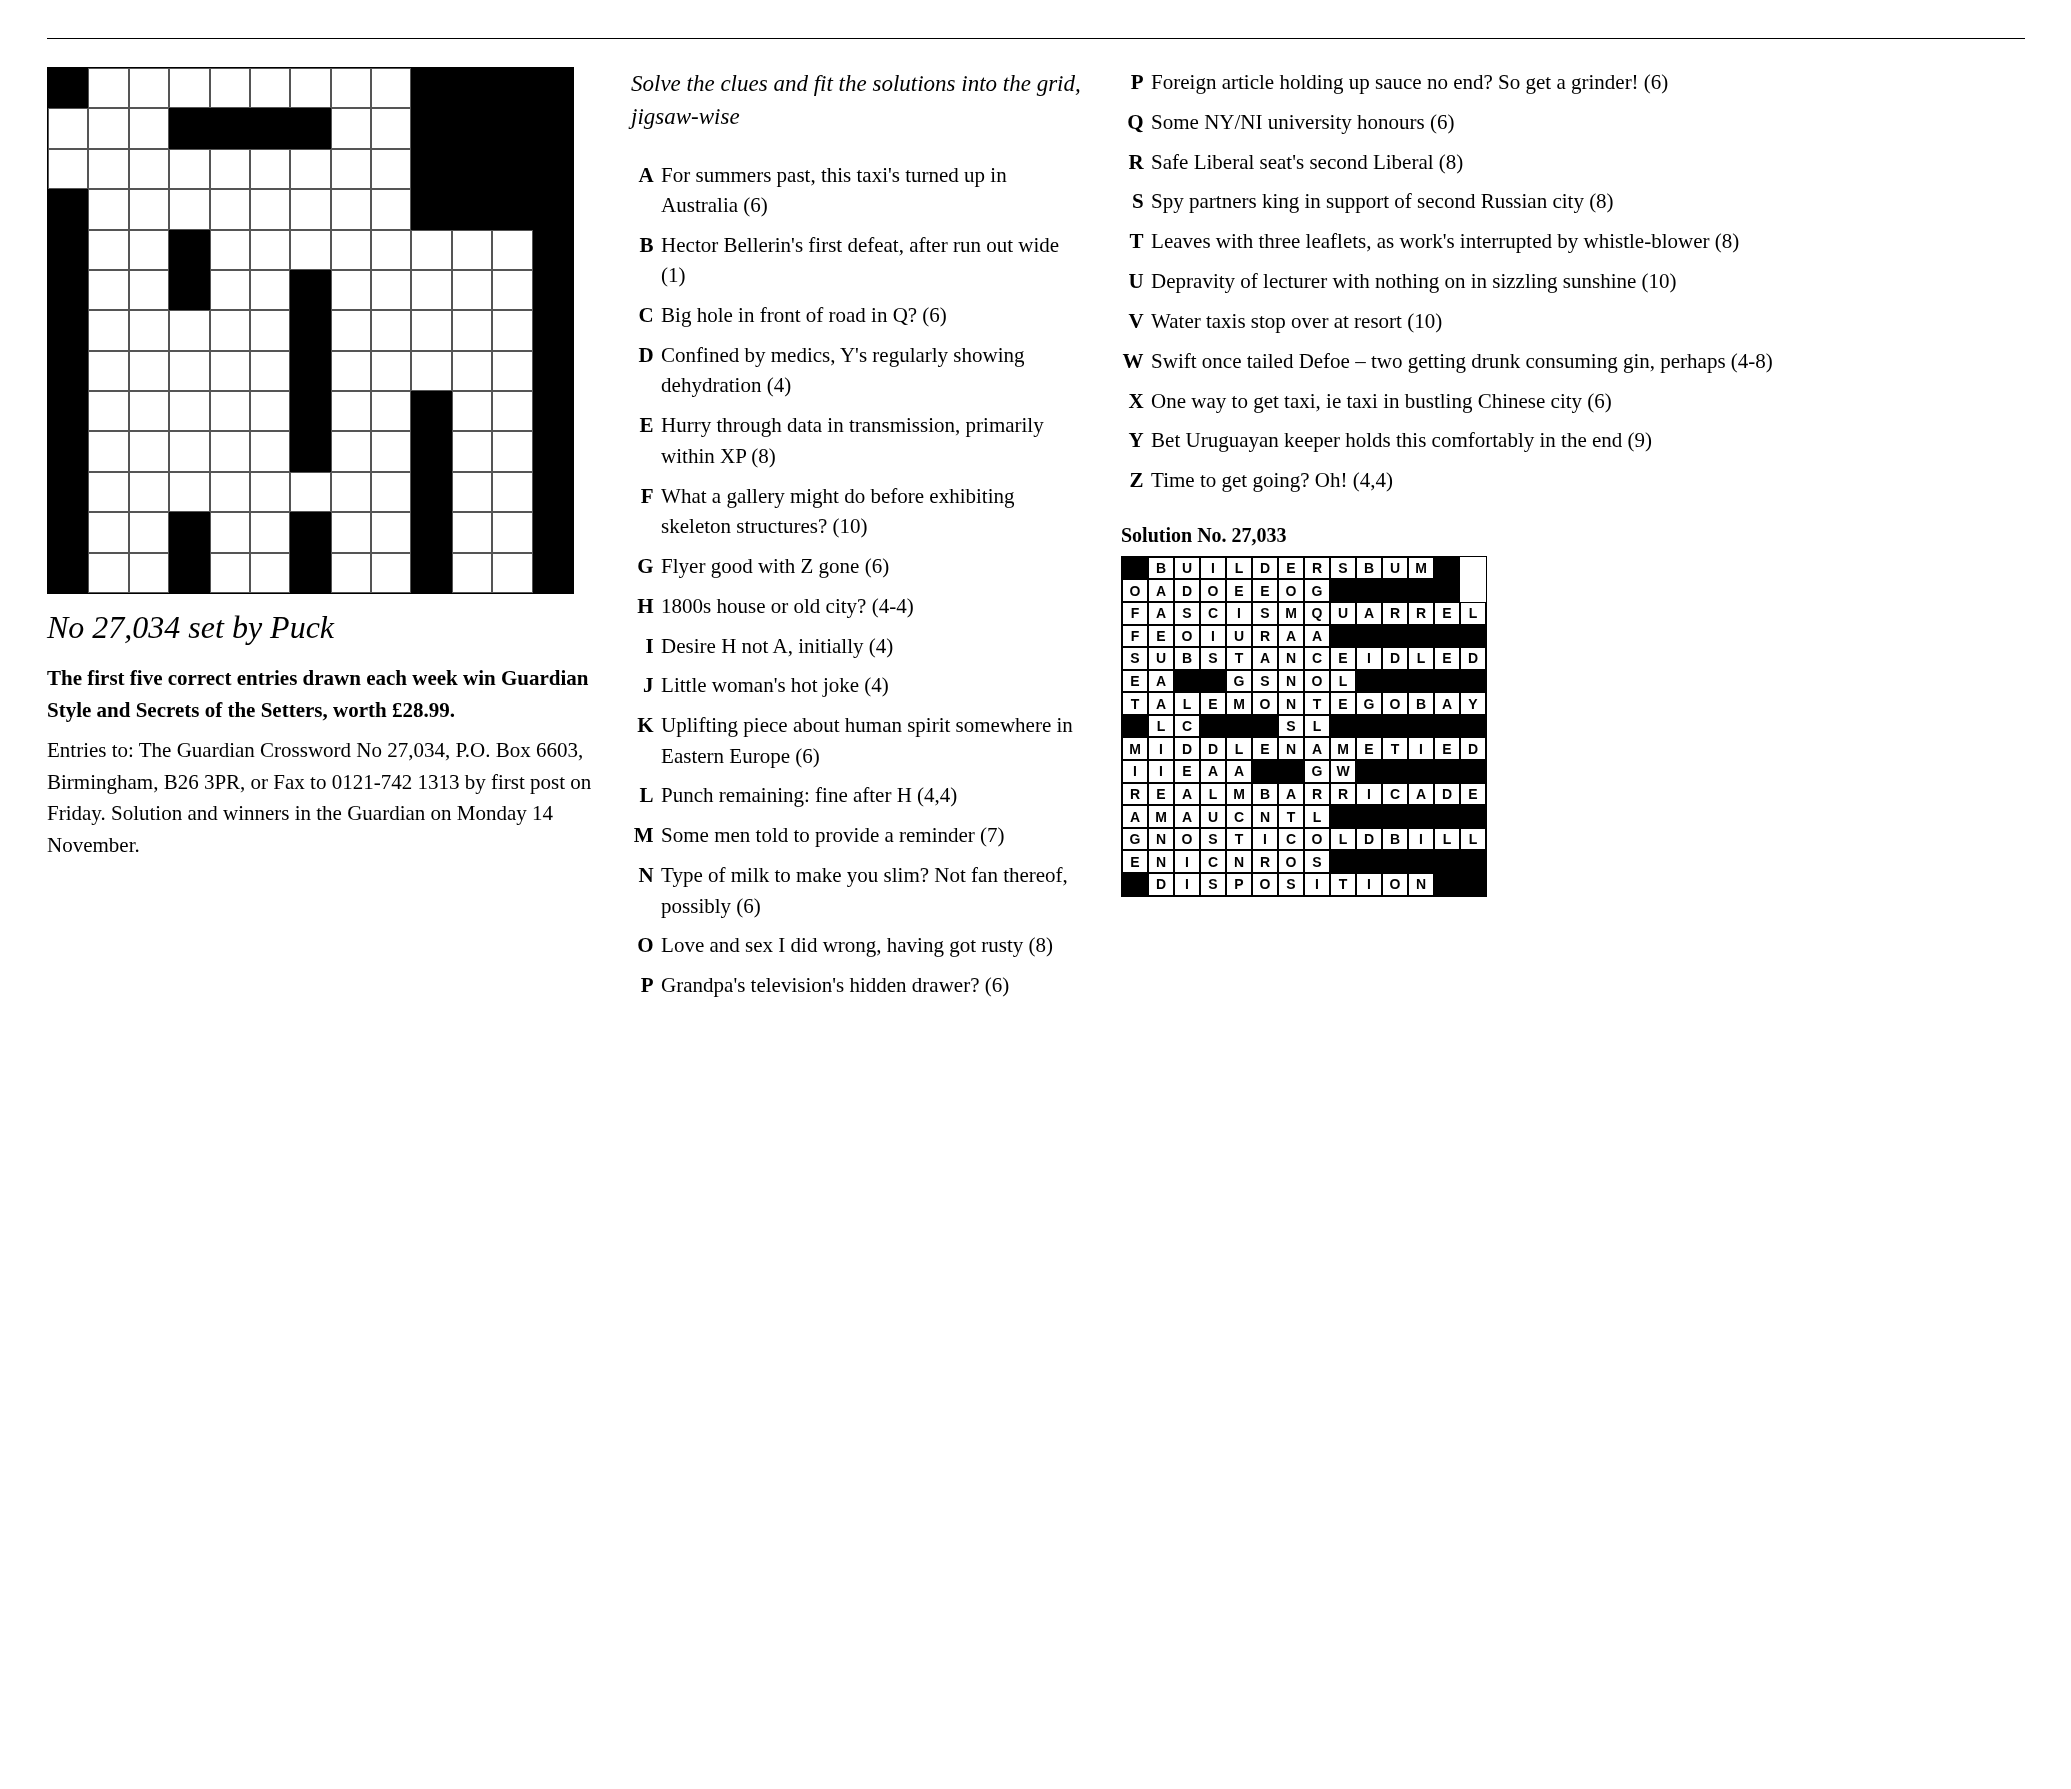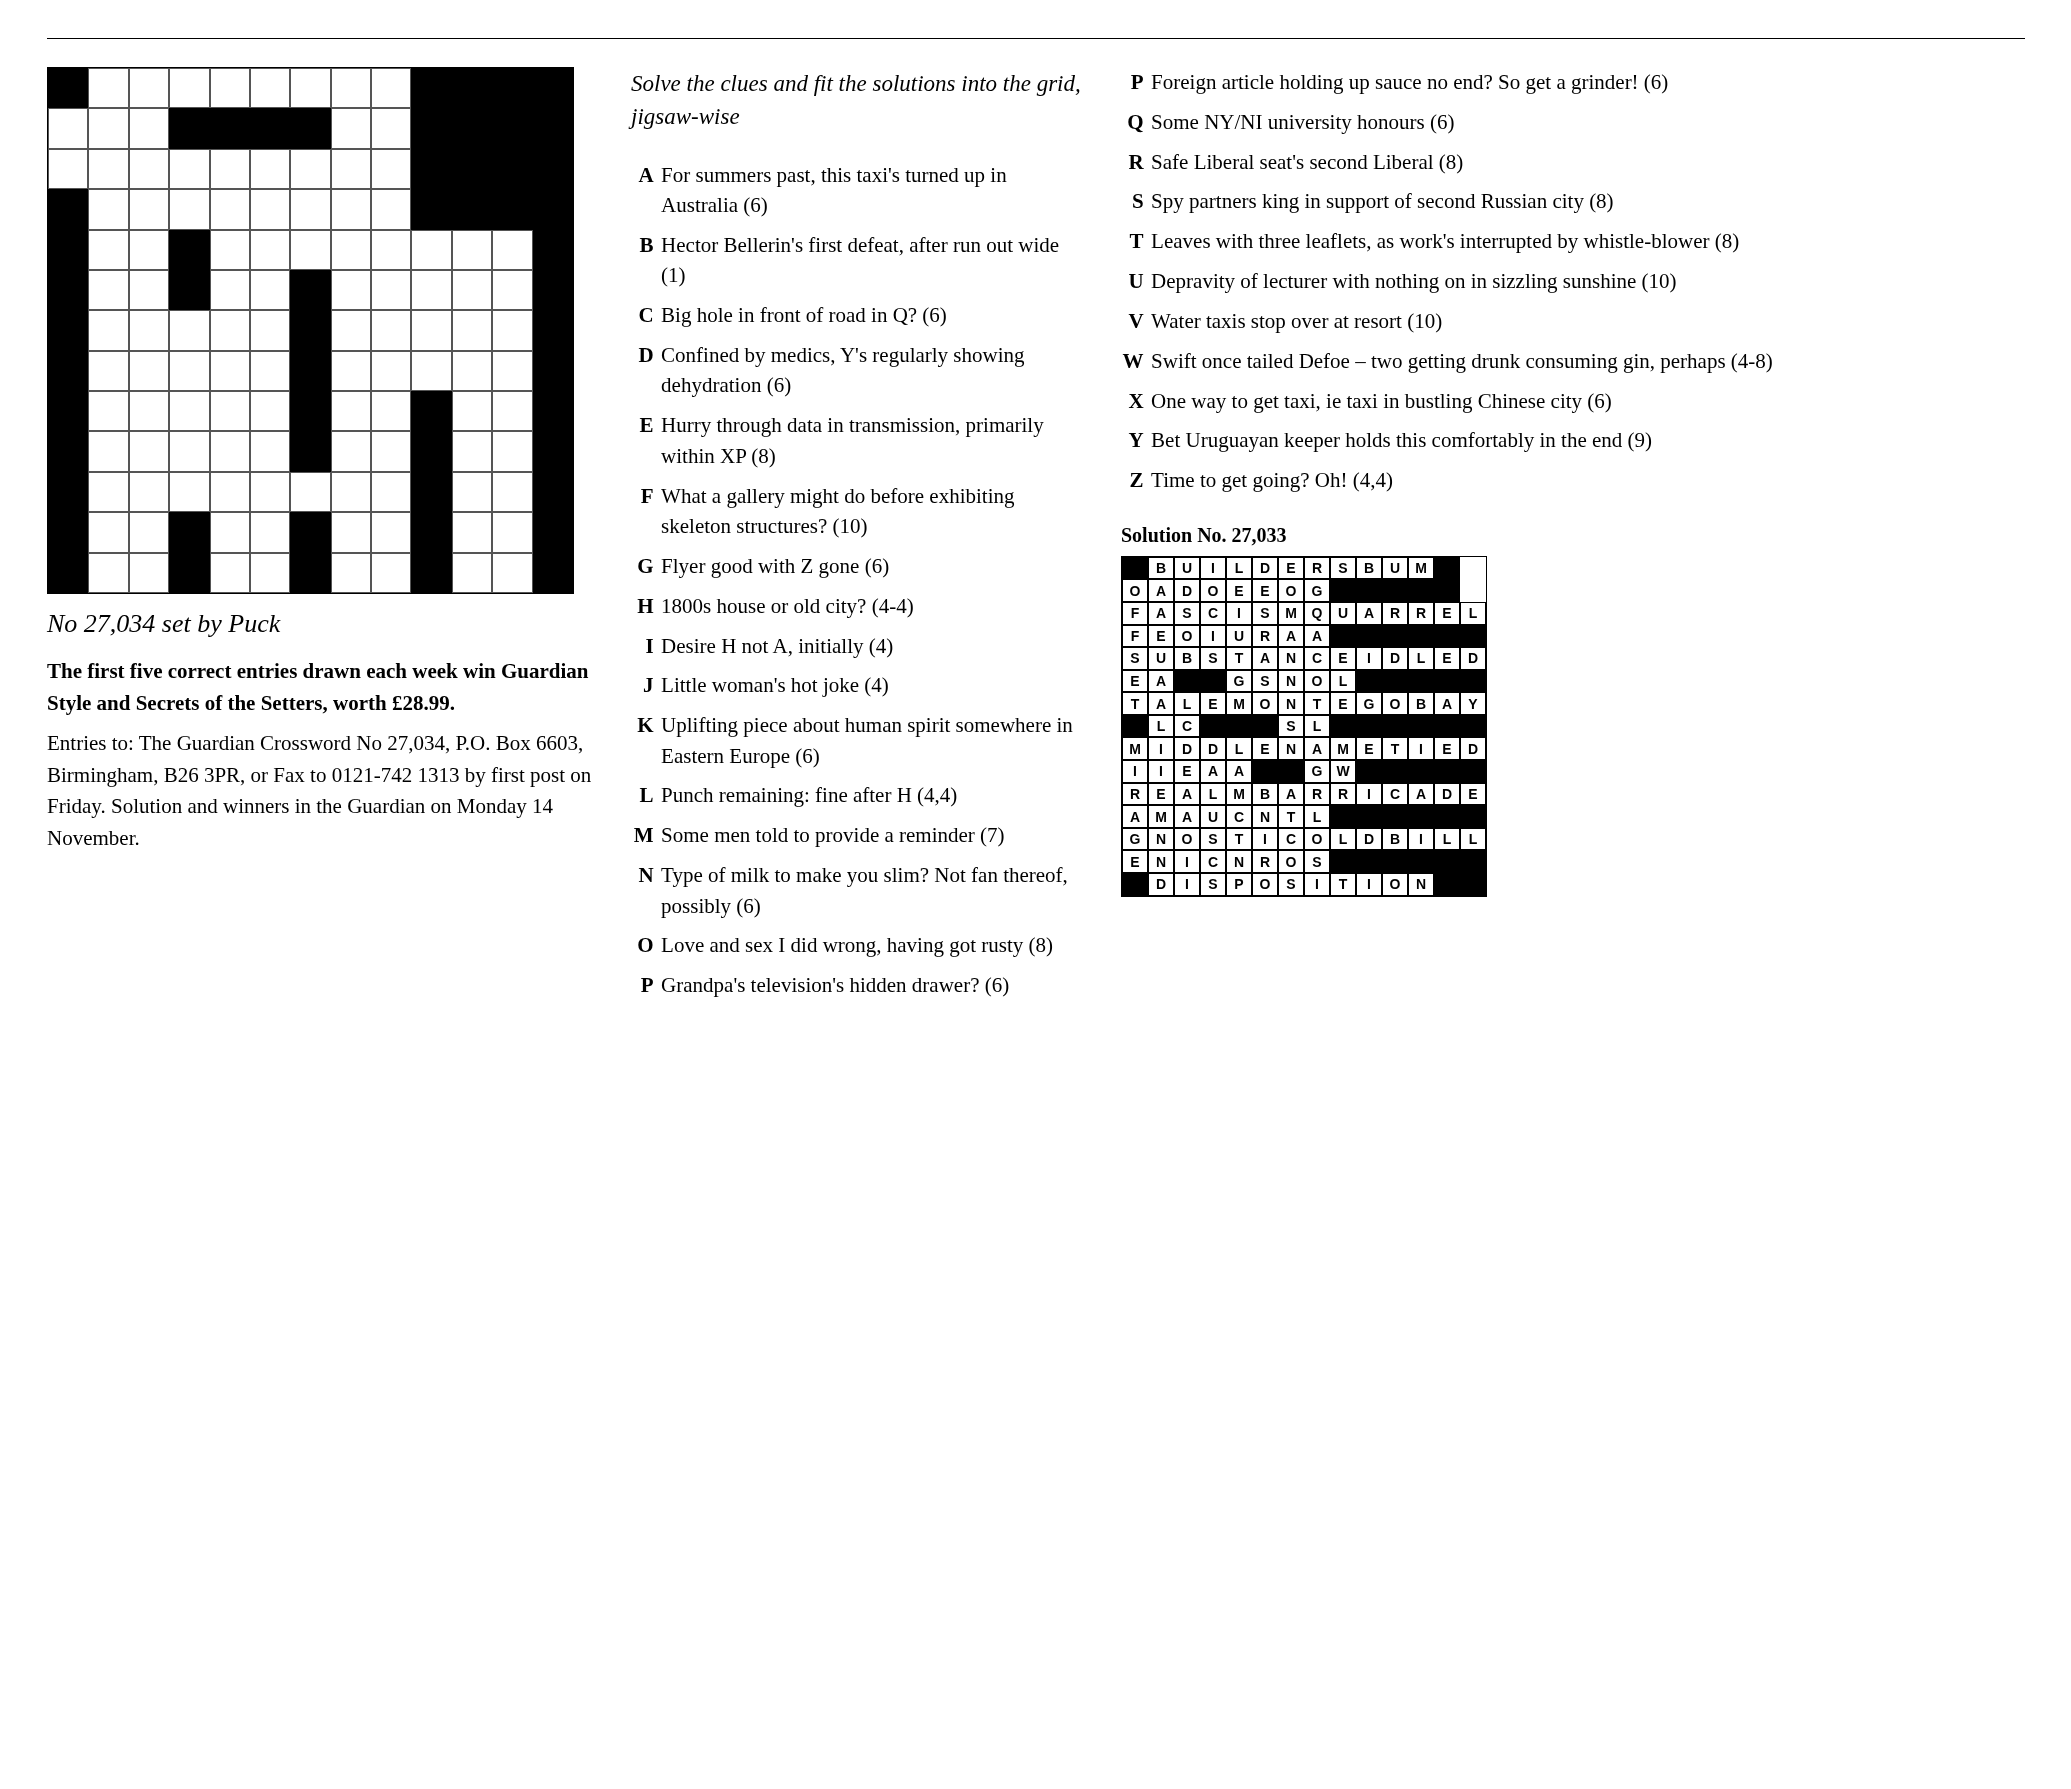--- a/index.html
+++ b/index.html
@@ -38,21 +38,21 @@
     .cell {
       border: 0.9px solid #555;
       background: #fff;
       position: relative;
     }
     .cell.black {
       background: #000;
       border-color: #000;
     }
     .puzzle-label {
-      font-size: 26px;
+      font-size: 32px;
       margin-top: 15px;
       font-style: italic;
     }
     .prize-text {
       margin-top: 17px;
       font-size: 21px;
       line-height: 1.5;
     }
     .prize-text .bold {
       font-weight: bold;
@@ -326,21 +326,21 @@
         <li>
           <span class="clue-letter">B</span>
           <span class="clue-text">Hector Bellerin's first defeat, after run out wide (1)</span>
         </li>
         <li>
           <span class="clue-letter">C</span>
           <span class="clue-text">Big hole in front of road in Q? (6)</span>
         </li>
         <li>
           <span class="clue-letter">D</span>
-          <span class="clue-text">Confined by medics, Y's regularly showing dehydration (6)</span>
+          <span class="clue-text">Confined by medics, Y's regularly showing dehydration (4)</span>
         </li>
         <li>
           <span class="clue-letter">E</span>
           <span class="clue-text">Hurry through data in transmission, primarily within XP (8)</span>
         </li>
         <li>
           <span class="clue-letter">F</span>
           <span class="clue-text">What a gallery might do before exhibiting skeleton structures? (10)</span>
         </li>
         <li>

